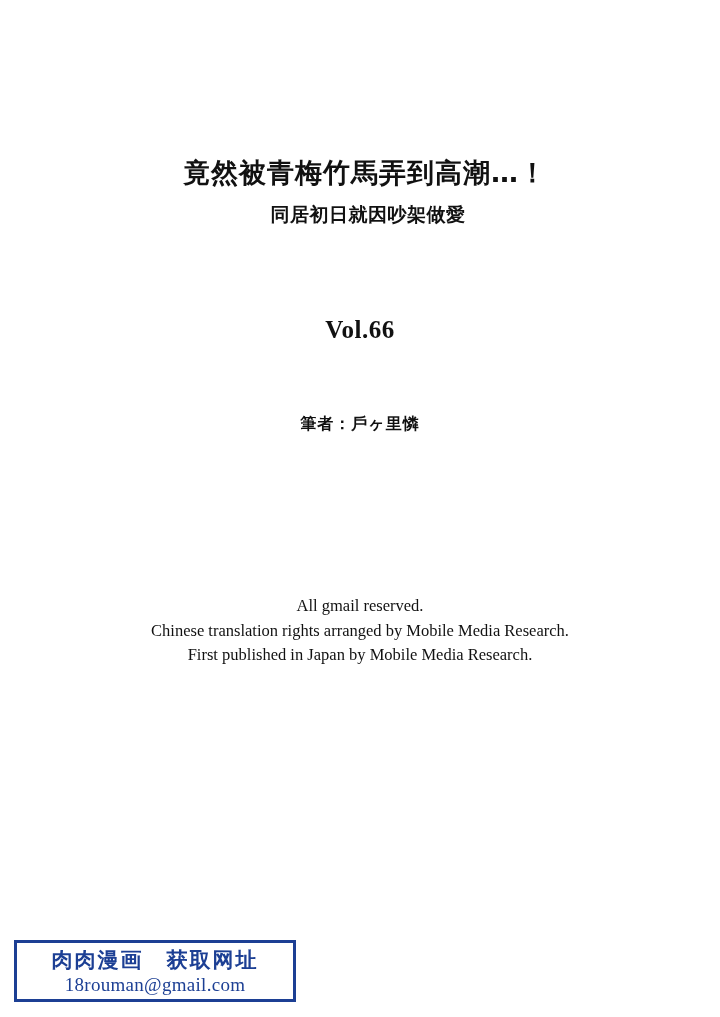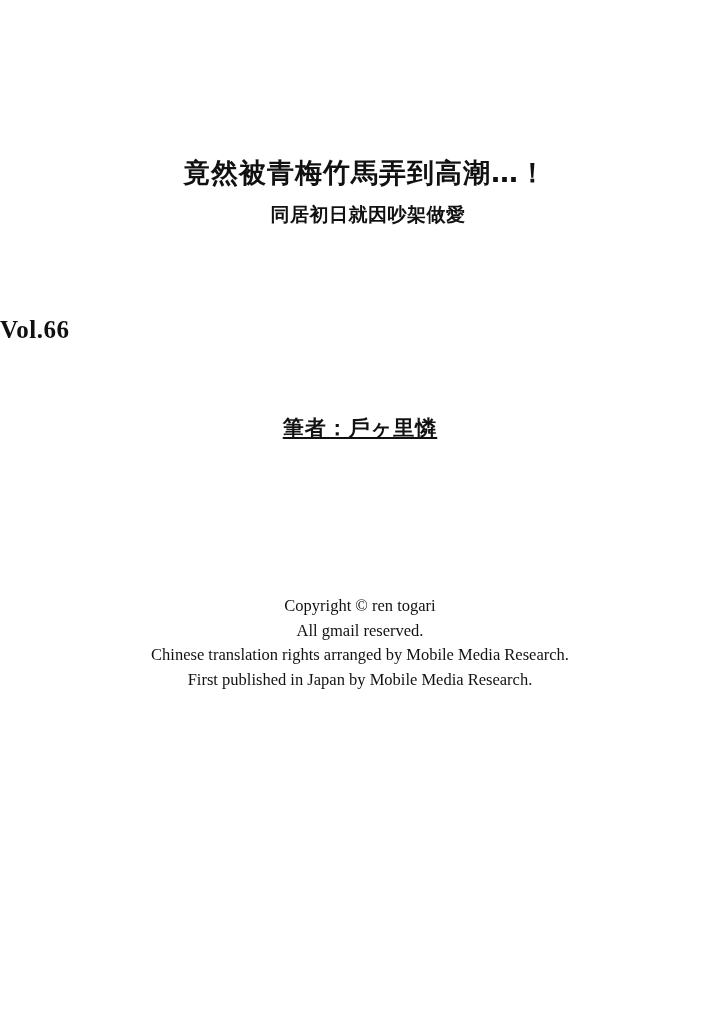--- a/index.html
+++ b/index.html
@@ -45,39 +45,38 @@
     letter-spacing: 0.5px;
     color: #111111;
     margin: 12px 0 0 0;
     padding-left: 16px;
   }
   .volume {
     position: absolute;
     left: 0;
     top: 316px;
     width: 720px;
-    text-align: left;
+    text-align: center;
     font-family: "Liberation Serif", serif;
     font-size: 25px;
     font-weight: 700;
     color: #111111;
     letter-spacing: 0.5px;
   }
   .author {
     position: absolute;
     left: 0;
     top: 414px;
     width: 720px;
     text-align: center;
     font-family: "DejaVu Sans", sans-serif;
-    font-size: 21px;
+    font-size: 16px;
     font-weight: 700;
     color: #111111;
     letter-spacing: 1px;
-    text-decoration: underline;
   }
   .copyright {
     position: absolute;
     left: 0;
     top: 594px;
     width: 720px;
     text-align: center;
     font-family: "Liberation Serif", serif;
     font-size: 16.5px;
     color: #111111;
@@ -124,20 +123,23 @@
   <div class="title-block">
     <h1 class="main-title">竟然被青梅竹馬弄到高潮…！</h1>
     <h2 class="sub-title">同居初日就因吵架做愛</h2>
   </div>
 
   <div class="volume">Vol.66</div>
 
   <div class="author">筆者：戶ヶ里憐</div>
 
   <div class="copyright">
-    <div>Copyright © ren togari</div>
     <div>All gmail reserved.</div>
     <div>Chinese translation rights arranged by Mobile Media Research.</div>
     <div>First published in Japan by Mobile Media Research.</div>
   </div>
 
+  <div class="watermark">
+    <div class="watermark-line1">肉肉漫画　获取网址</div>
+    <div class="watermark-line2">18rouman@gmail.com</div>
+  </div>
 
 </div>
 
 </body></html>

